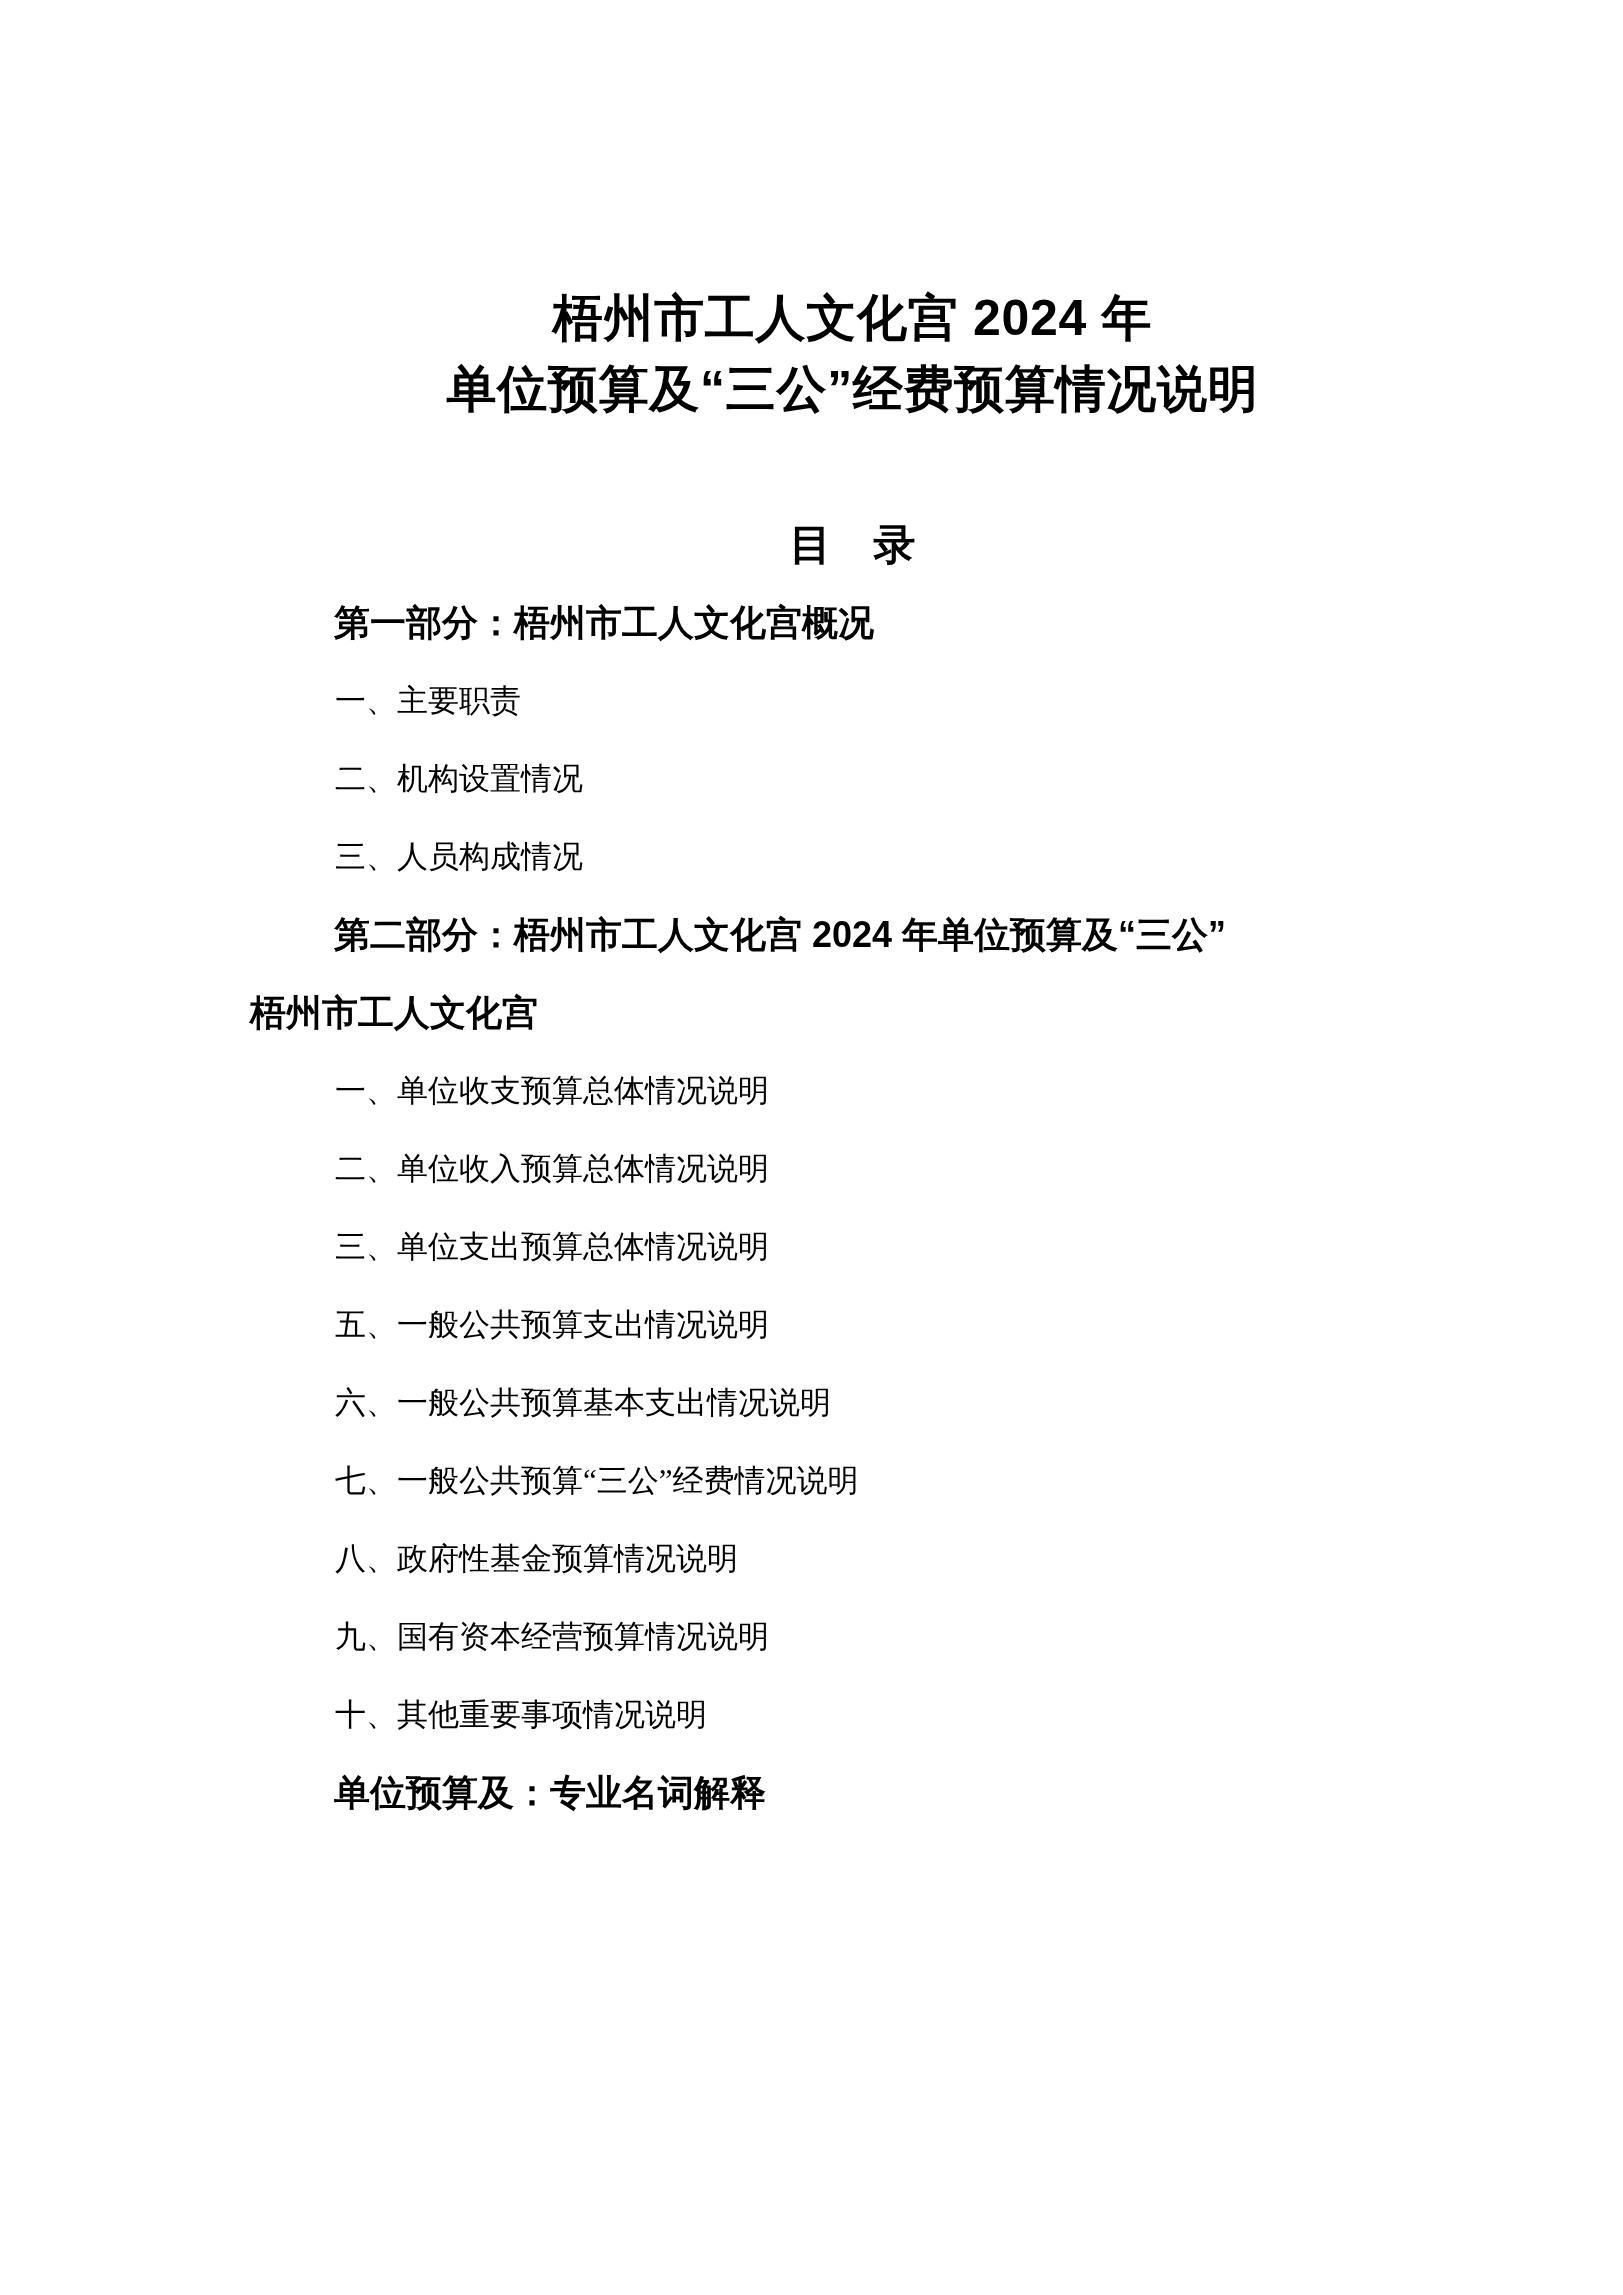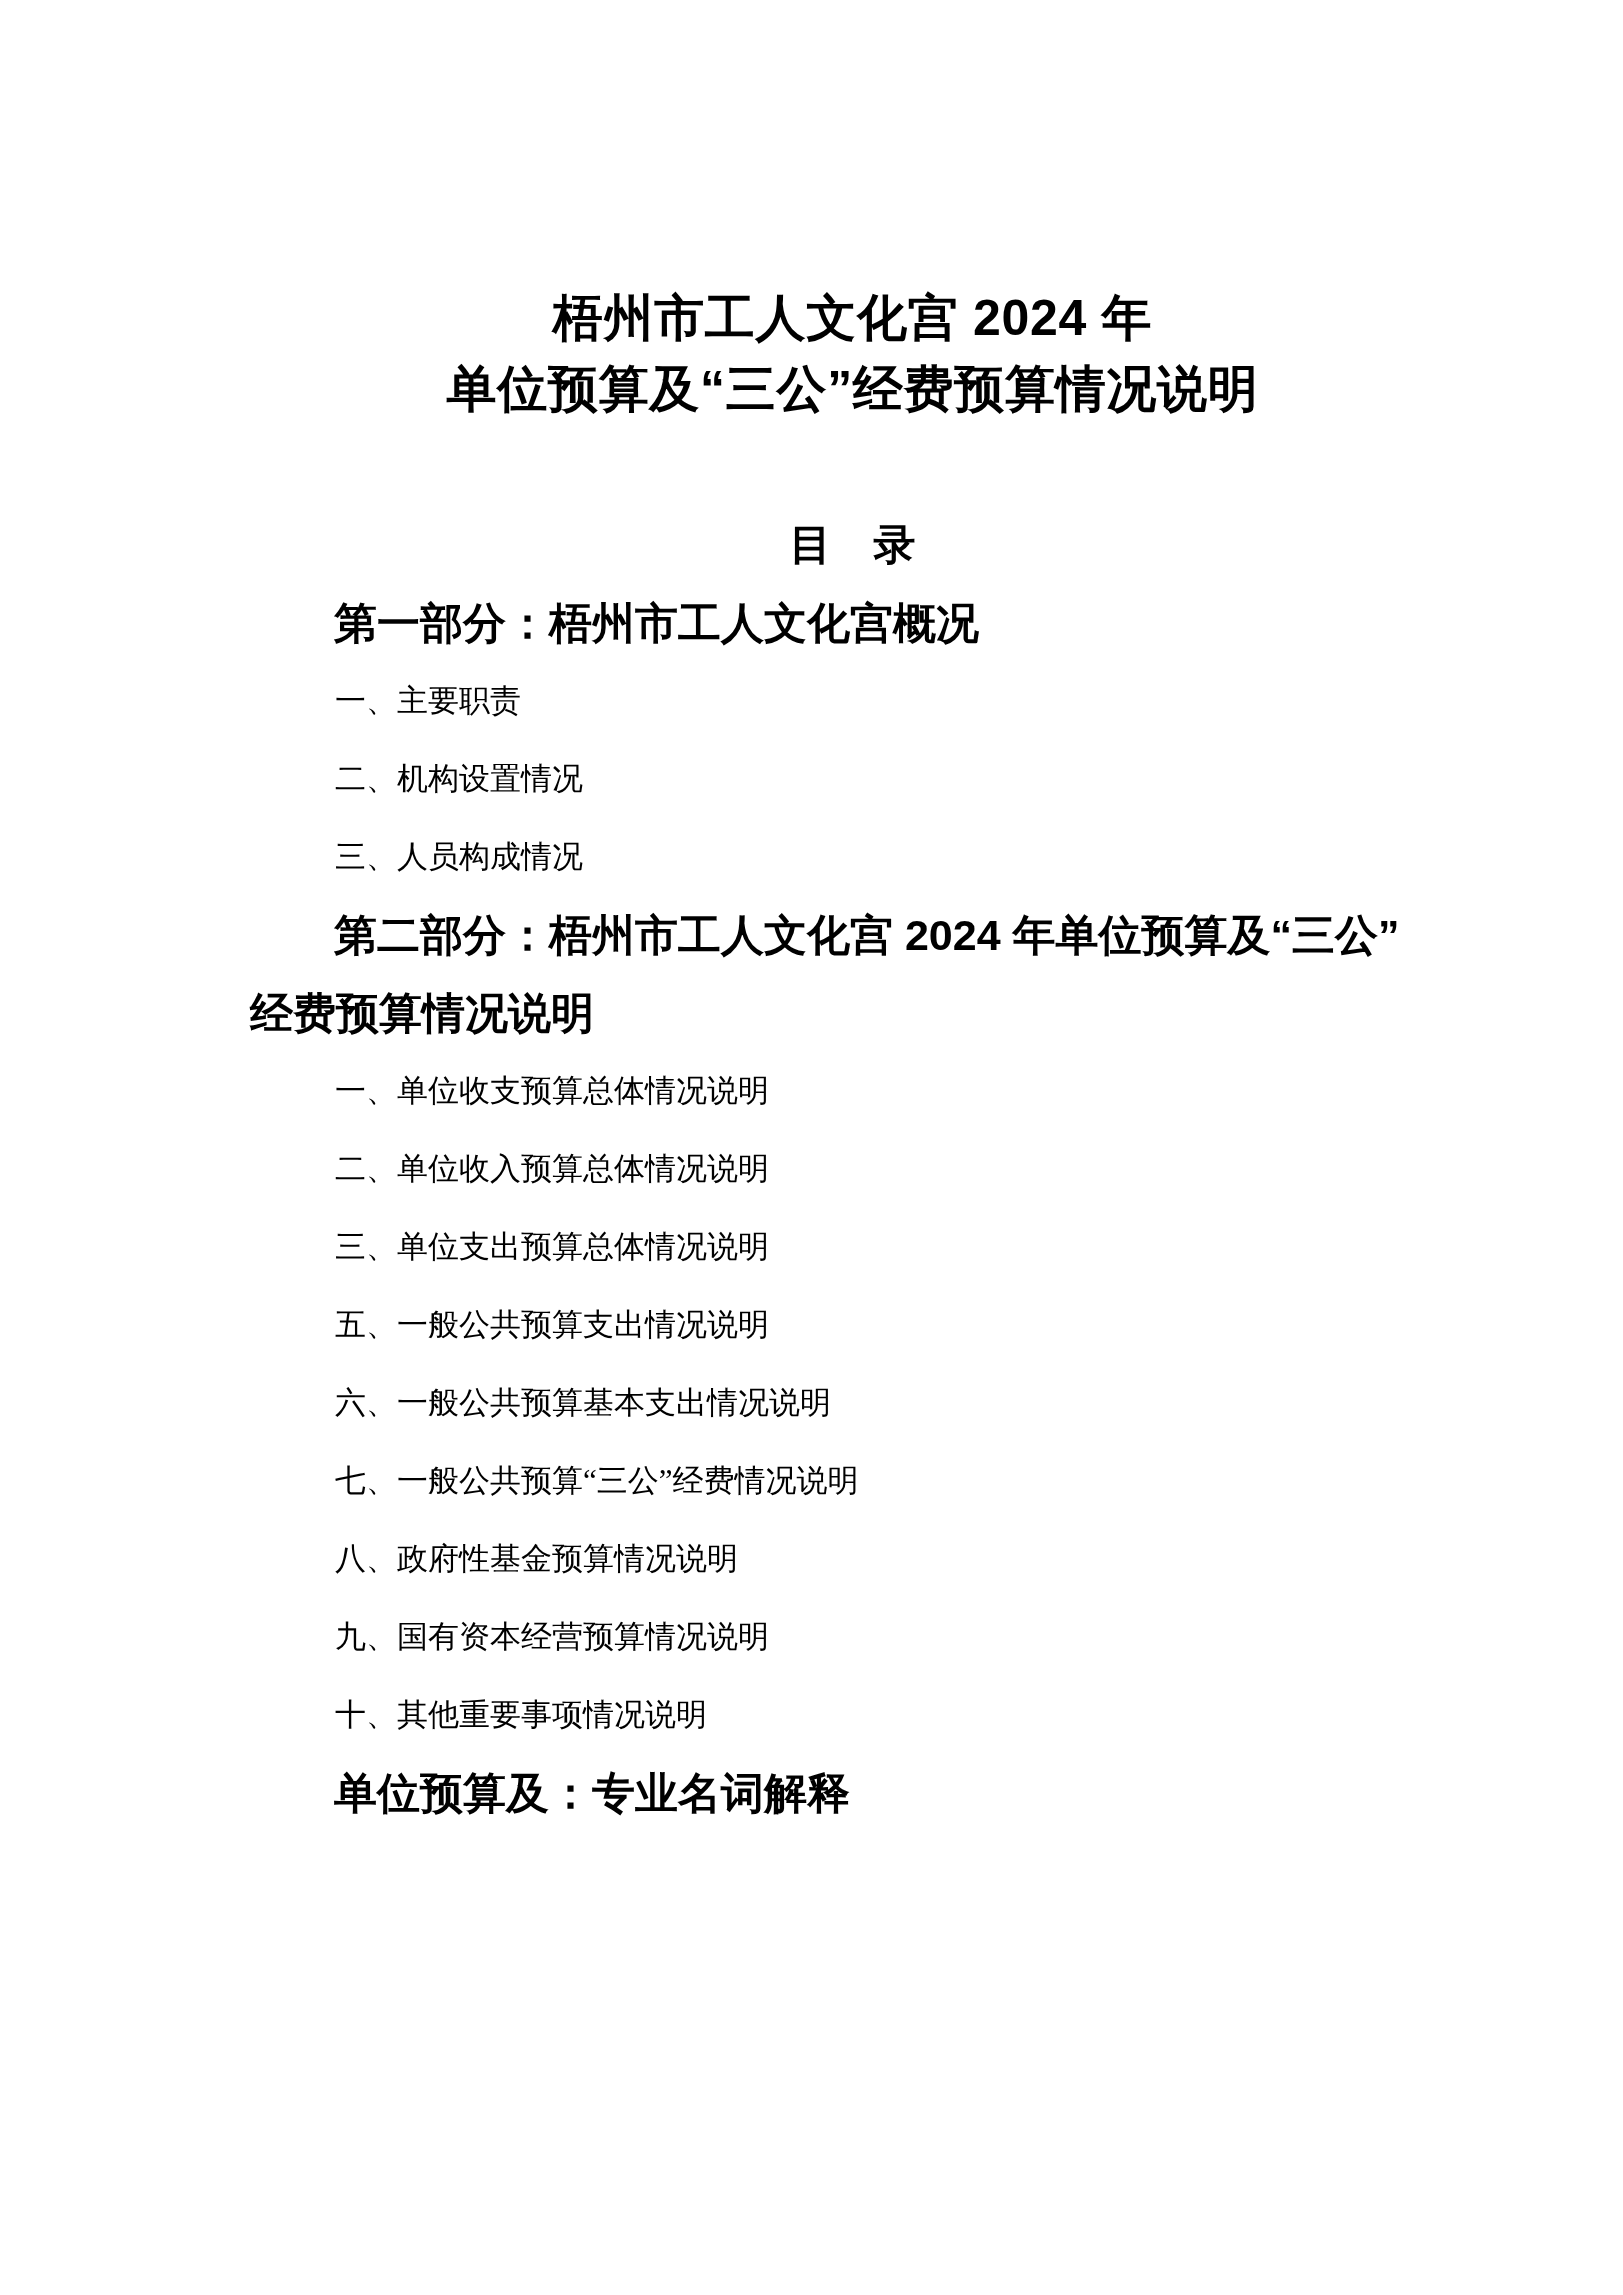--- a/index.html
+++ b/index.html
@@ -45,21 +45,21 @@
     white-space: nowrap;
   }
   
   .line {
     line-height: 78px;
     white-space: nowrap;
   }
   .line.part {
     font-family: "Liberation Sans", sans-serif;
     font-weight: bold;
-    font-size: 43px;
+    font-size: 36px;
     padding-left: 84px;
   }
   .line.part.cont {
     padding-left: 0;
   }
   .line.item {
     font-family: "Liberation Serif", serif;
     font-weight: normal;
     font-size: 31px;
     padding-left: 85px;
@@ -77,21 +77,21 @@
       <div class="title-line">单位预算及“三公”经费预算情况说明</div>
     </div>
 
     <div class="toc-heading">目　录</div>
 
     <div class="line part">第一部分：梧州市工人文化宫概况</div>
     <div class="line item">一、主要职责</div>
     <div class="line item">二、机构设置情况</div>
     <div class="line item">三、人员构成情况</div>
     <div class="line part">第二部分：梧州市工人文化宫 2024 年单位预算及“三公”</div>
-    <div class="line part cont">经费预算情况说明</div>
+    <div class="line part cont">梧州市工人文化宫</div>
     <div class="line item">一、单位收支预算总体情况说明</div>
     <div class="line item">二、单位收入预算总体情况说明</div>
     <div class="line item">三、单位支出预算总体情况说明</div>
     <div class="line item">五、一般公共预算支出情况说明</div>
     <div class="line item">六、一般公共预算基本支出情况说明</div>
     <div class="line item">七、一般公共预算“三公”经费情况说明</div>
     <div class="line item">八、政府性基金预算情况说明</div>
     <div class="line item">九、国有资本经营预算情况说明</div>
     <div class="line item">十、其他重要事项情况说明</div>
     <div class="line part">单位预算及：专业名词解释</div>

